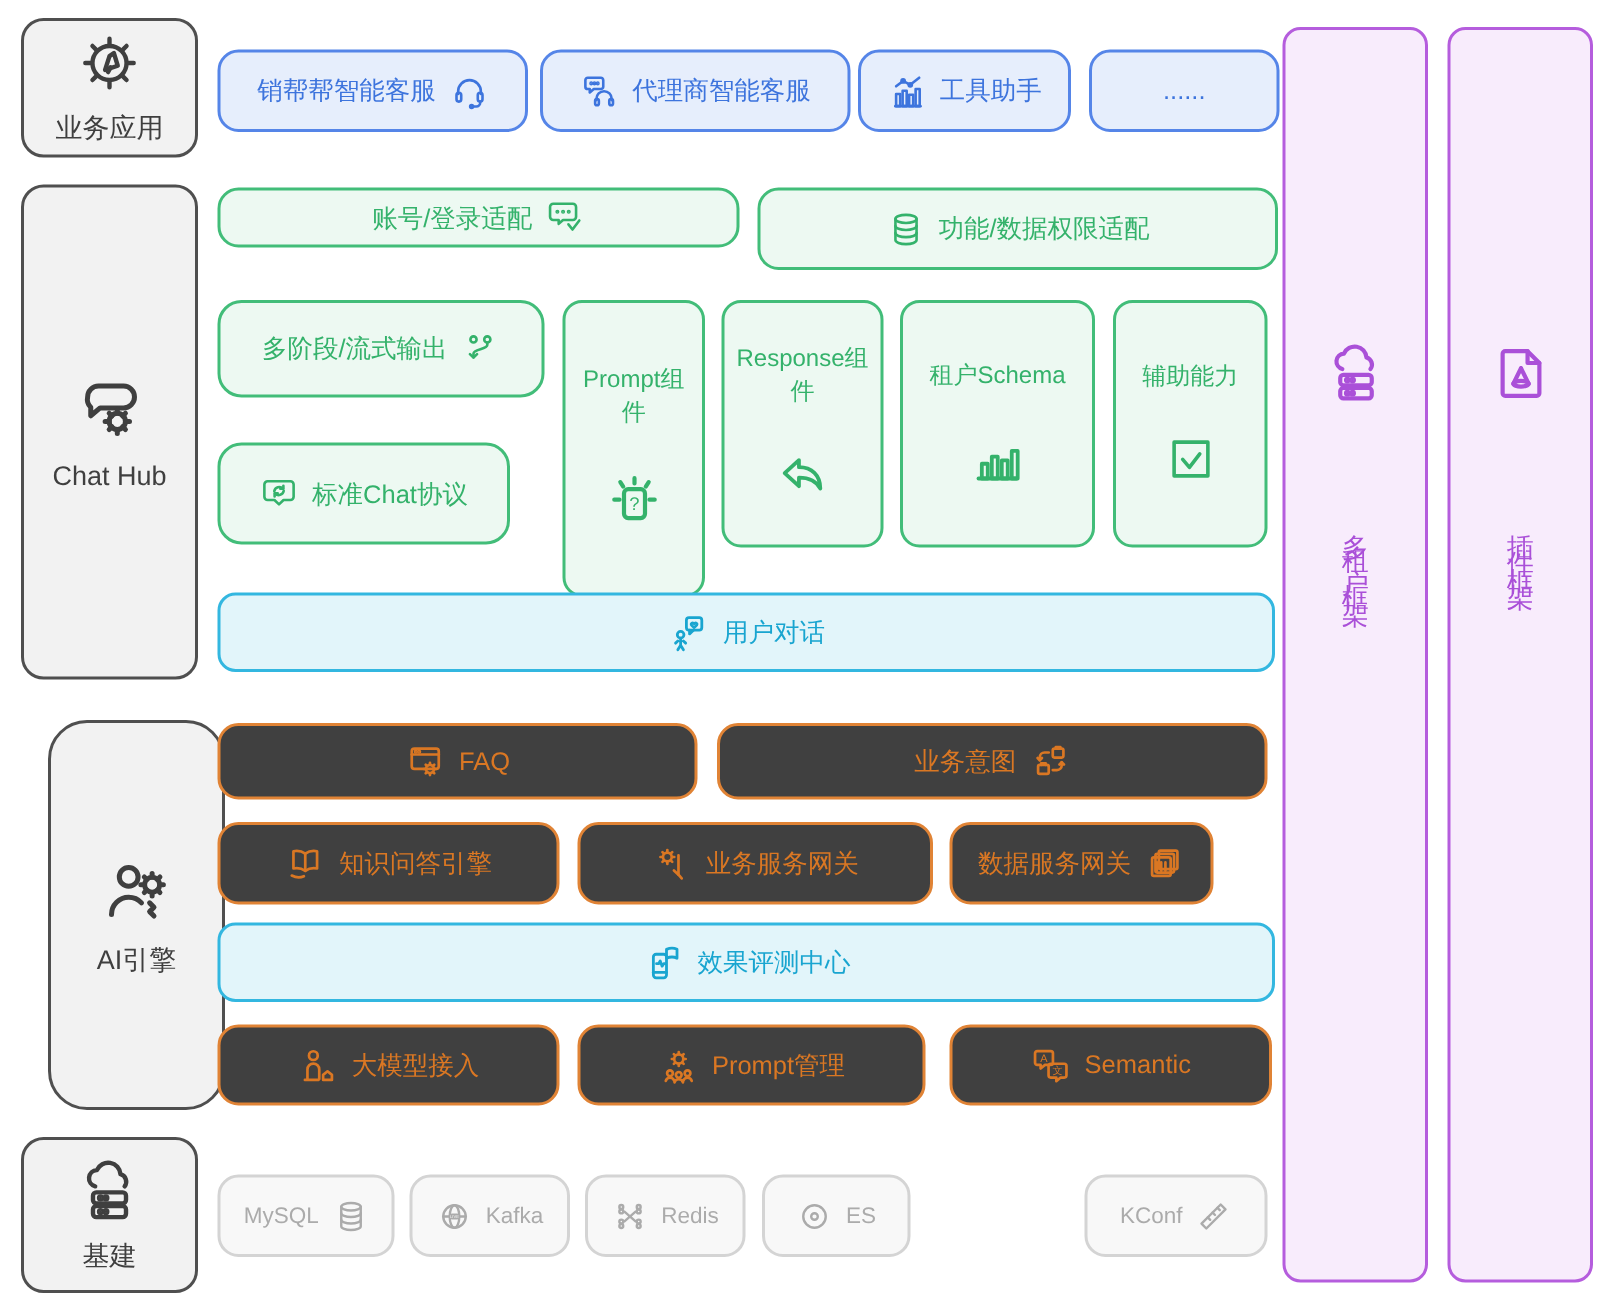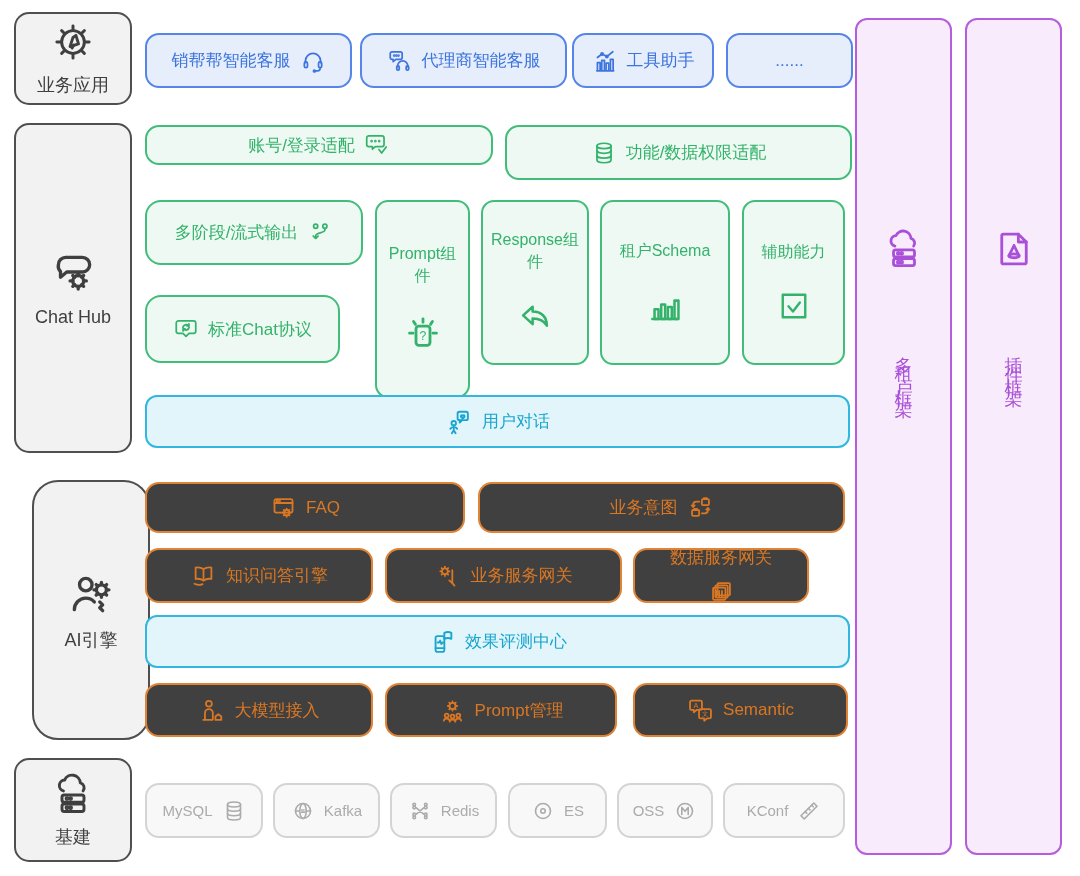--- a/index.html
+++ b/index.html
@@ -356,21 +356,21 @@
         <use href="#s-book-hand"></use>
       </svg>
     <span class="lbl">知识问答引擎</span>
   </div>
   <div class="box pill c-orange" style="left:385px;top:548px;width:237px;height:55px;">
     <svg class="ic" width="27" height="27">
         <use href="#s-hand-gear"></use>
       </svg>
     <span class="lbl">业务服务网关</span>
   </div>
-  <div class="box pill c-orange" style="left:633px;top:548px;width:176px;height:55px;flex-direction:column;">
+  <div class="box pill c-orange" style="left:633px;top:548px;width:176px;height:55px;">
     <span class="lbl">数据服务网关</span>
     <svg class="ic" width="27" height="27">
         <use href="#s-cards"></use>
       </svg>
   </div>
 
   <div class="box pill c-cyan" style="left:145px;top:615px;width:705px;height:53px;border-radius:12px;font-family:Liberation Serif, serif;">
     <svg class="ic" width="28" height="28">
         <use href="#s-phone-book"></use>
       </svg>
@@ -413,26 +413,20 @@
         <use href="#s-nodes"></use>
       </svg>
     <span class="lbl">Redis</span>
   </div>
   <div class="box pill c-gray" style="left:508px;top:783px;width:99px;height:55px;font-size:15px;">
     <svg class="ic" width="24" height="24">
         <use href="#s-disc"></use>
       </svg>
     <span class="lbl">ES</span>
   </div>
-  <div class="box pill c-gray" style="left:617px;top:783px;width:96px;height:55px;font-size:15px;">
-    <span class="lbl">OSS</span>
-    <svg class="ic" width="24" height="24">
-        <use href="#s-circle-m"></use>
-      </svg>
-  </div>
   <div class="box pill c-gray" style="left:723px;top:783px;width:122px;height:55px;font-size:15px;">
     <span class="lbl">KConf</span>
     <svg class="ic" width="24" height="24">
         <use href="#s-ruler"></use>
       </svg>
   </div>
 
   <div class="box vrail c-purple" style="left:855px;top:18px;width:97px;height:837px;">
     <svg class="ic" width="42" height="42">
         <use href="#s-cloud-server"></use>

